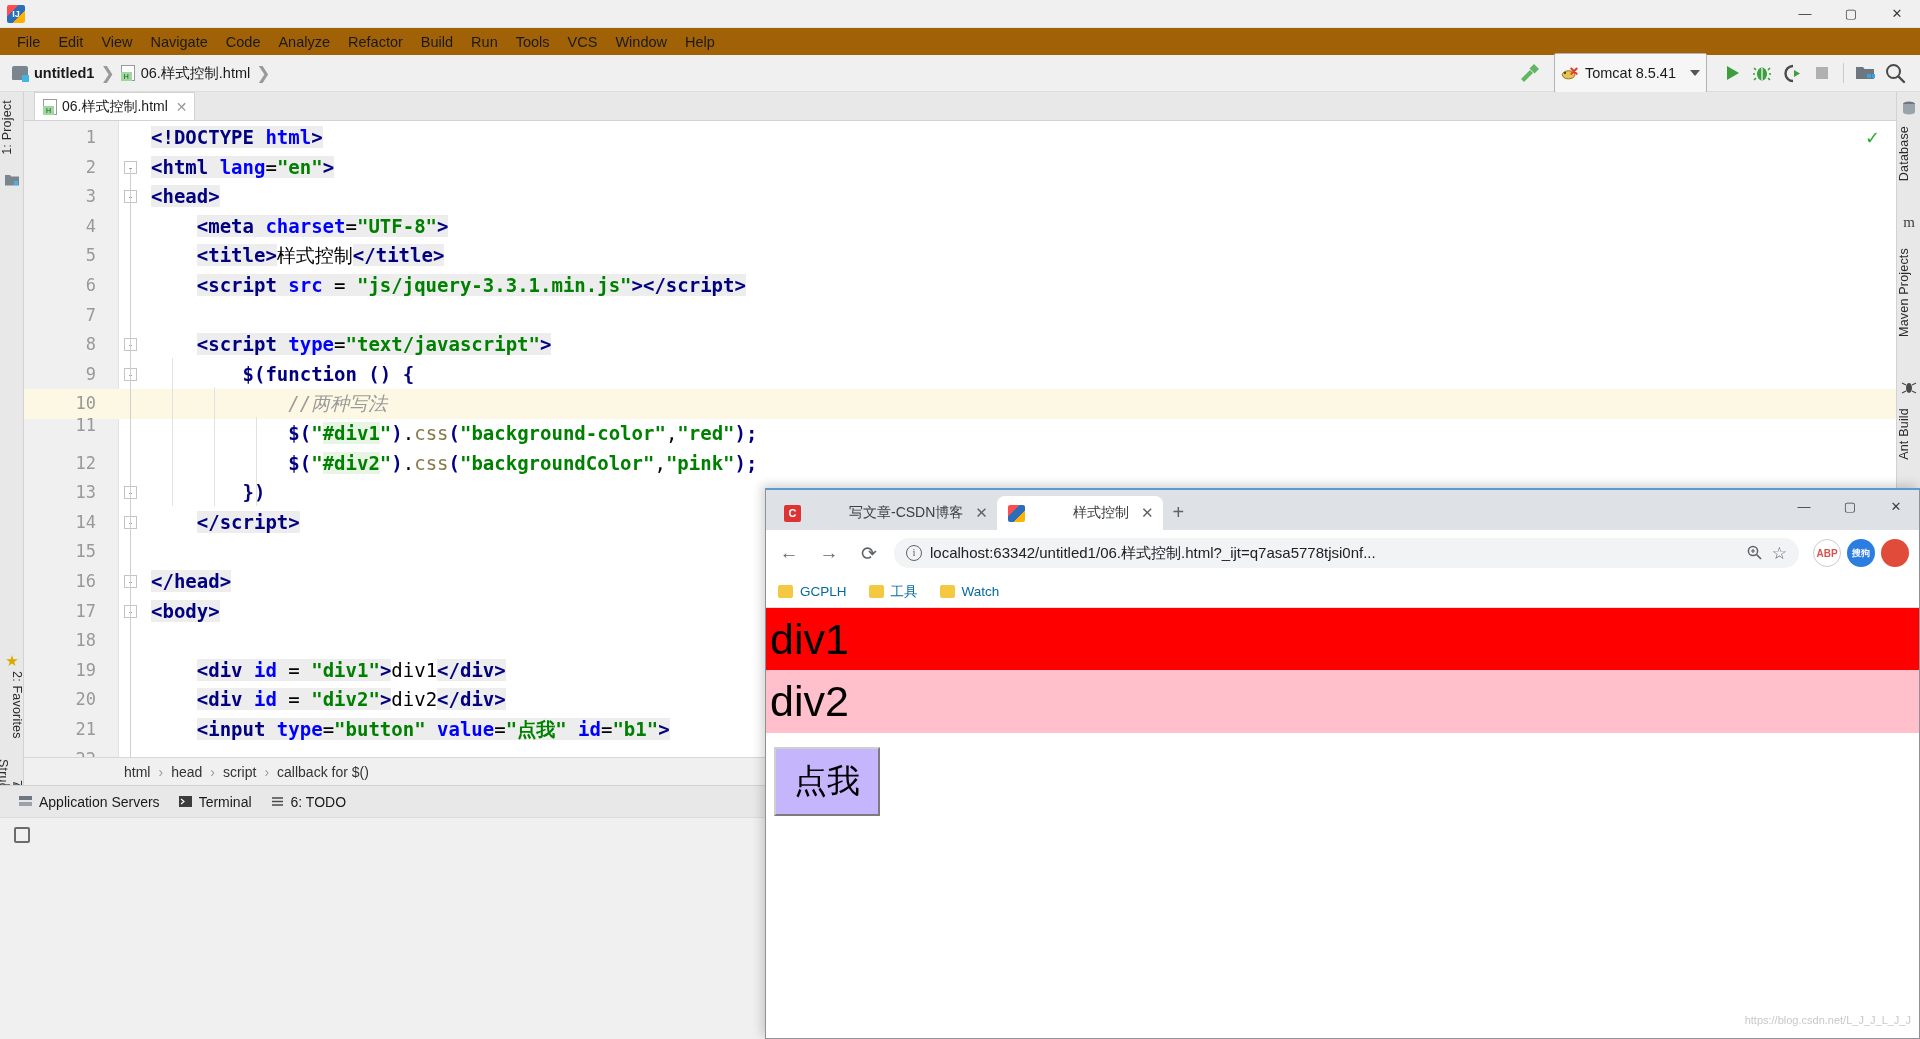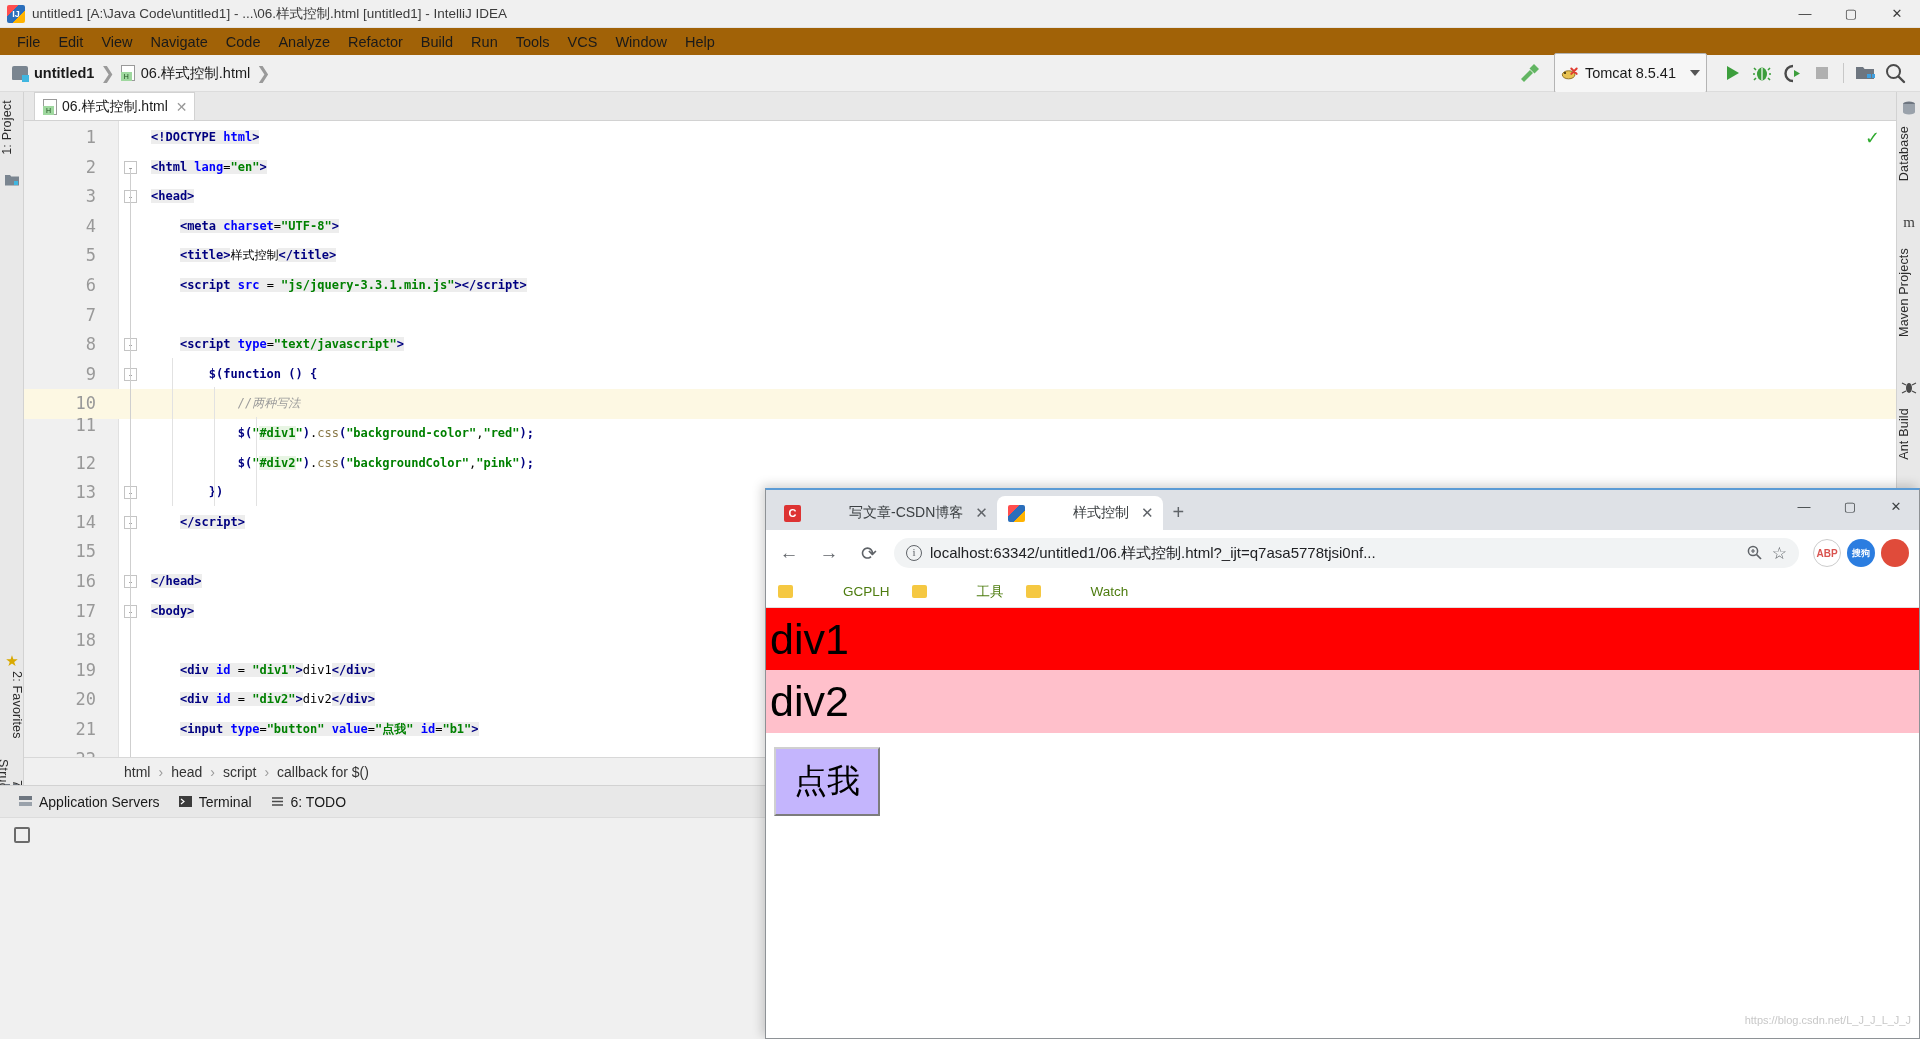--- a/index.html
+++ b/index.html
@@ -131,21 +131,21 @@
     position: absolute; top: 0; left: 95px; width: 24px; height: 636px; background: #fff;
   }
   .lrow {
     position: absolute; left: 0; right: 0; height: 29.6px; display: flex; align-items: center;
   }
   .lnum {
     position: absolute; width: 72px; text-align: right; font-size: 17px; color: #999;
     font-family: "DejaVu Sans Mono", monospace; height: 29.6px; line-height: 29.6px;
   }
   .code {
-    font-family: "DejaVu Sans Mono", monospace; font-size: 12px; white-space: pre;
+    font-family: "DejaVu Sans Mono", monospace; font-size: 19px; white-space: pre;
     height: 29.6px; line-height: 29.6px; color: #000; padding-left: 8px;
   }
   .hl-tag   { color: #000080; font-weight: bold; }
   .hl-attr  { color: #0000ff; font-weight: bold; }
   .hl-str   { color: #008000; font-weight: bold; }
   .hl-op    { color: #000; }
   .hl-comm  { color: #9a9a9a; font-style: italic; }
   .hl-fn    { color: #8a7a4a; }
   .hl-kw    { color: #000080; font-weight: bold; }
   .hl-txt   { color: #000; }
@@ -230,21 +230,21 @@
   .b-star { color: #5f6368; font-size: 17px; margin-left: 10px; }
   .b-ext { width: 28px; height: 28px; display:flex; align-items:center; justify-content:center;
            border-radius: 50%; margin-left: 6px; font-size: 10px; font-weight:bold; color:#fff;
            font-family:"Liberation Sans", sans-serif; flex:none; }
   .b-ext.abp { background:#fff; color:#d9534f; border:1px solid #ccc; }
   .b-ext.blue { background:#2b7de0; }
   .b-ext.red  { background:#e04b3a; }
 
   .b-bookmarks { height: 32px; background: #fff; display: flex; align-items: center;
                  border-bottom: 1px solid #e0e0e0; flex: none; padding-left: 12px; }
-  .b-bm { display: flex; align-items: center; font-size: 13.5px; color: #4d7c0f; margin-right: 22px; gap: 43px; }
+  .b-bm { display: flex; align-items: center; font-size: 13.5px; color: #0369a1; margin-right: 22px; }
   .b-folder { width: 15px; height: 13px; background: #f5c842; border-radius: 2px; margin-right: 7px;
               flex: none; }
 
   .b-content { flex: 1; background: #fff; position: relative; overflow: hidden; }
   .pg-div { font-family: "Liberation Sans", sans-serif; font-size: 43px; color: #000; line-height: 1.45;
             padding-left: 4px; }
   .pg-div1 { background: #ff0000; }
   .pg-div2 { background: #ffc0cb; }
   .pg-btn {
     margin: 14px 0 0 8px; padding: 10px 18px; font-size: 33px;
@@ -253,21 +253,20 @@
   }
   .watermark { position: absolute; right: 8px; bottom: 12px; font-size: 11px; color: #c8c8c8; }
 </style>
 </head>
 <body>
 
 <div id="app">
 
   <div class="titlebar">
     <div class="tb-icon"></div>
-    <div class="tb-title">untitled1 [A:\Java Code\untitled1] - ...\06.样式控制.html [untitled1] - IntelliJ IDEA</div>
     <div class="tb-ctrls">
       <div class="tb-btn">—</div>
       <div class="tb-btn">▢</div>
       <div class="tb-btn close">✕</div>
     </div>
   </div>
 
   <div class="menubar">
     <div class="menu-item">File</div>
     <div class="menu-item">Edit</div>

